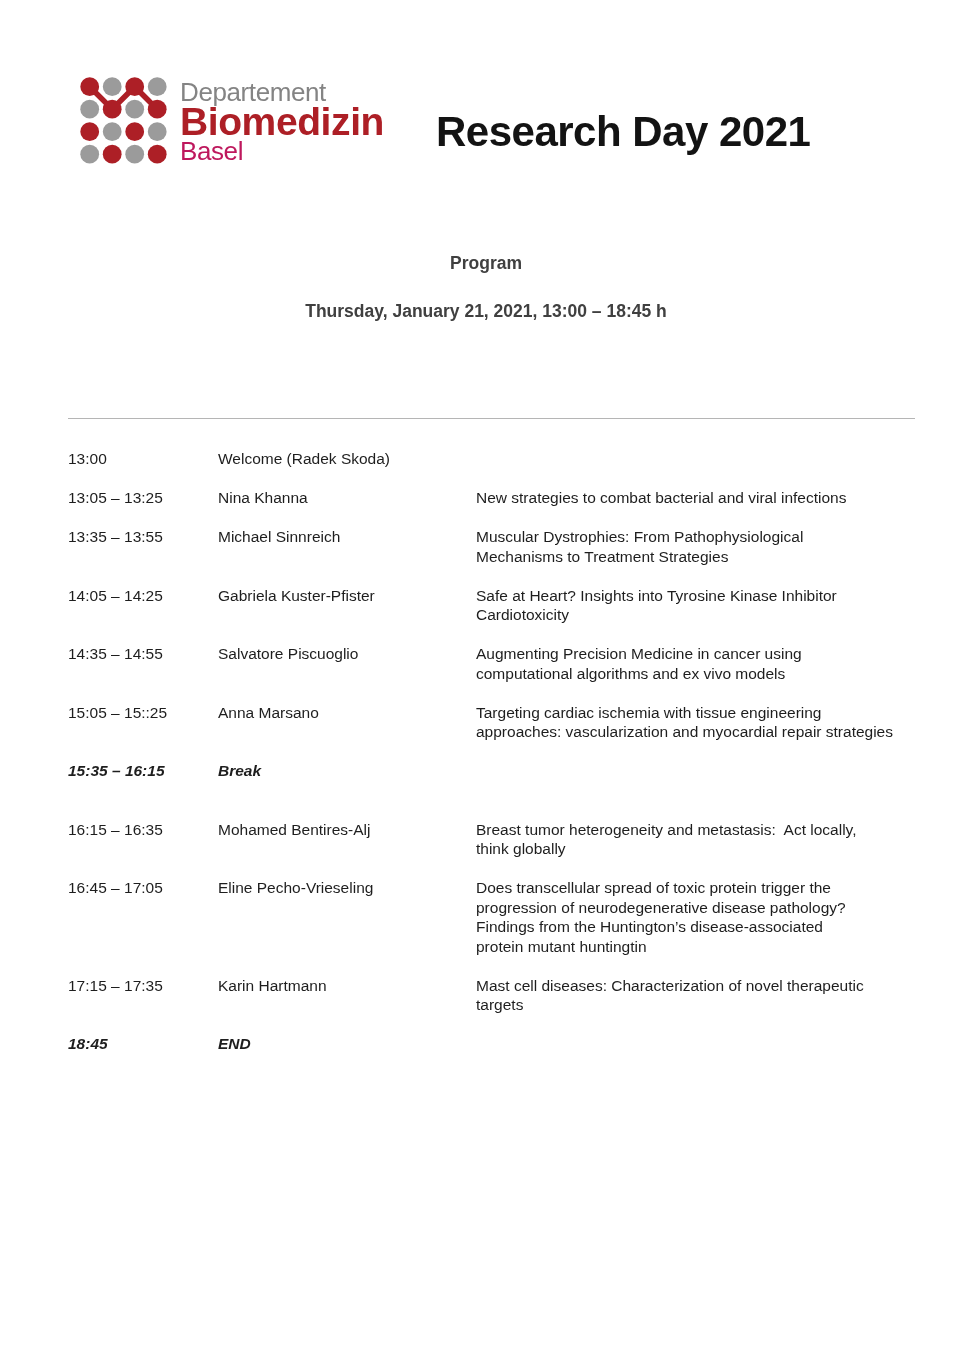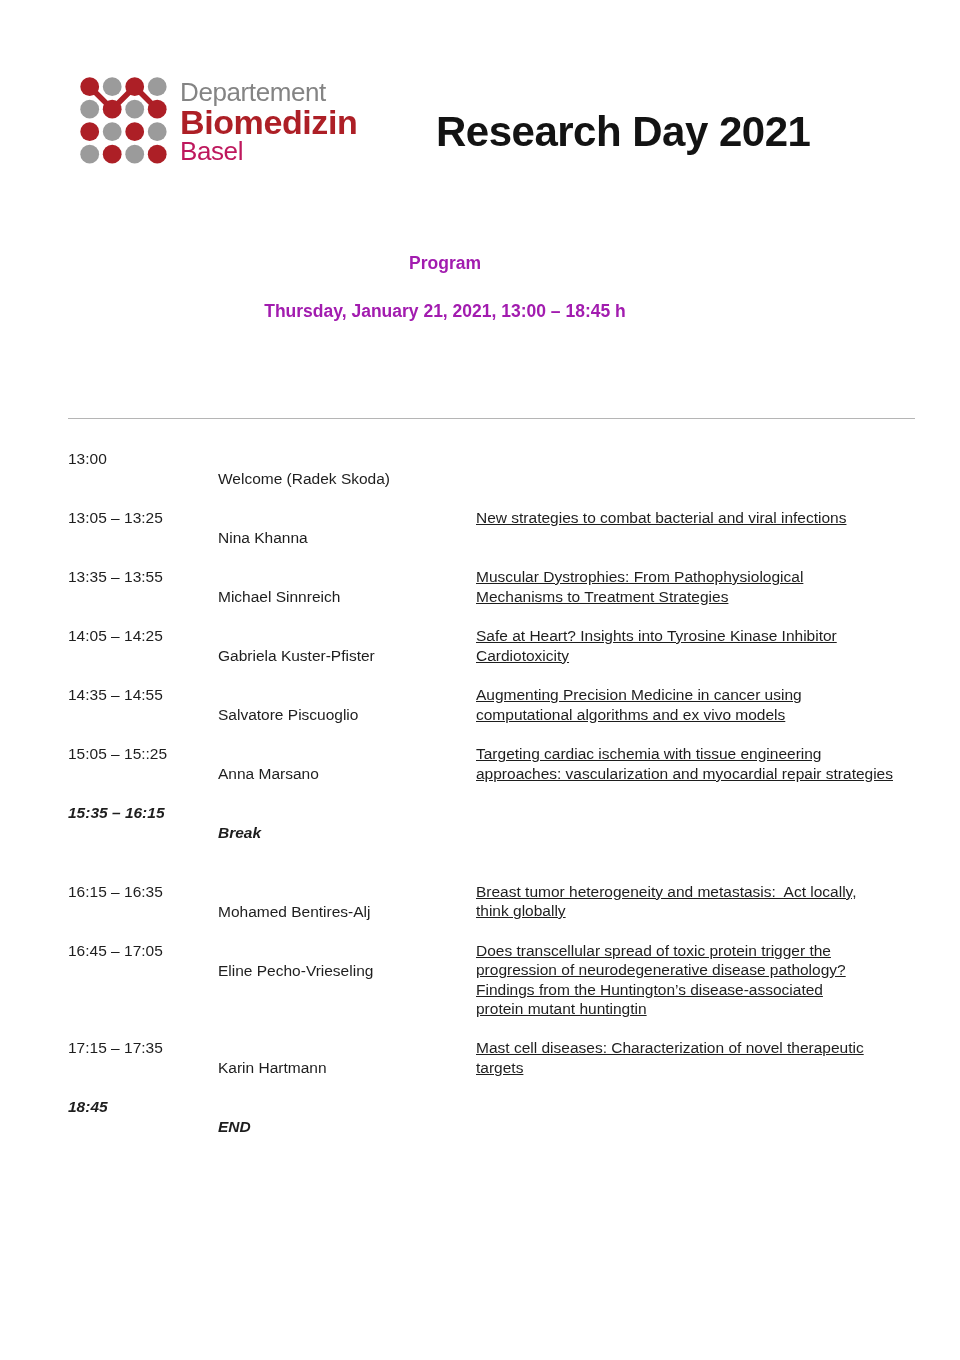--- a/index.html
+++ b/index.html
@@ -11,48 +11,48 @@
     font-family: "Liberation Sans", sans-serif;
     color: #1e1e1e;
     overflow: hidden;
   }
 
   
   .logo { position: absolute; left: 80px; top: 77px; display: flex; align-items: flex-start; justify-content: center; }
   .logo-dots { width: 87px; height: 87px; flex: none; }
   .logo-text { margin-left: 13px; padding-top: 1px; }
   .logo-dept  { font-size: 26px; line-height: 29px; letter-spacing: -0.4px; }
-  .logo-inst  { font-size: 34px; line-height: 30px; font-weight: bold; letter-spacing: -0.4px; }
+  .logo-inst  { font-size: 39px; line-height: 30px; font-weight: bold; letter-spacing: -0.4px; }
   .logo-city  { font-size: 26px; line-height: 29px; letter-spacing: -0.4px; }
 
   .page-title {
     position: absolute; left: 436px; top: 108px; margin: 0;
     font-size: 42px; font-weight: bold; color: #131313; letter-spacing: -0.5px;
     white-space: nowrap;
   }
 
   
-  .subtitles { position: absolute; left: 0; top: 253px; width: 890px; text-align: center; color: #a21caf; }
+  .subtitles { position: absolute; left: 0; top: 253px; width: 890px; text-align: center; color: #404040; padding-left: 41px; }
   .program-heading { font-size: 17.5px; font-weight: bold; line-height: 21px; }
   .program-date    { font-size: 17.5px; font-weight: bold; line-height: 21px; margin-top: 27px; }
 
   
   .divider {
     position: absolute; left: 68px; top: 418px; width: 847px;
     border: none; border-top: 1px solid #b5b5b5; margin: 0; height: 0;
   }
 
   
   .schedule { position: absolute; left: 68px; top: 449px; width: 847px; font-size: 15.5px; }
   .row { display: flex; line-height: 19.5px; margin-bottom: 19.5px; }
   .row.gap-after { margin-bottom: 39px; }
   .row.emphasis { font-weight: bold; font-style: italic; }
   .col-time    { width: 150px; flex: none; white-space: pre; }
-  .col-speaker { width: 258px; flex: none; white-space: pre-wrap; margin-top: 20px; }
-  .col-title   { flex: 1; white-space: pre-wrap; text-decoration: underline; }
+  .col-speaker { width: 258px; flex: none; white-space: pre-wrap; }
+  .col-title   { flex: 1; white-space: pre-wrap; }
 </style>
 </head>
 <body>
 
 <div class="page">
 
   <div class="logo">
     <svg class="logo-dots" viewBox="0 0 87 87">
         <polyline points="9.7,9.7 32.2,32.2 54.7,9.7 77.2,32.2" fill="none" stroke="#ad1f26" stroke-width="5.5"></polyline>
         <circle cx="9.7" cy="9.7" r="9.4" fill="#ad1f26"></circle>

